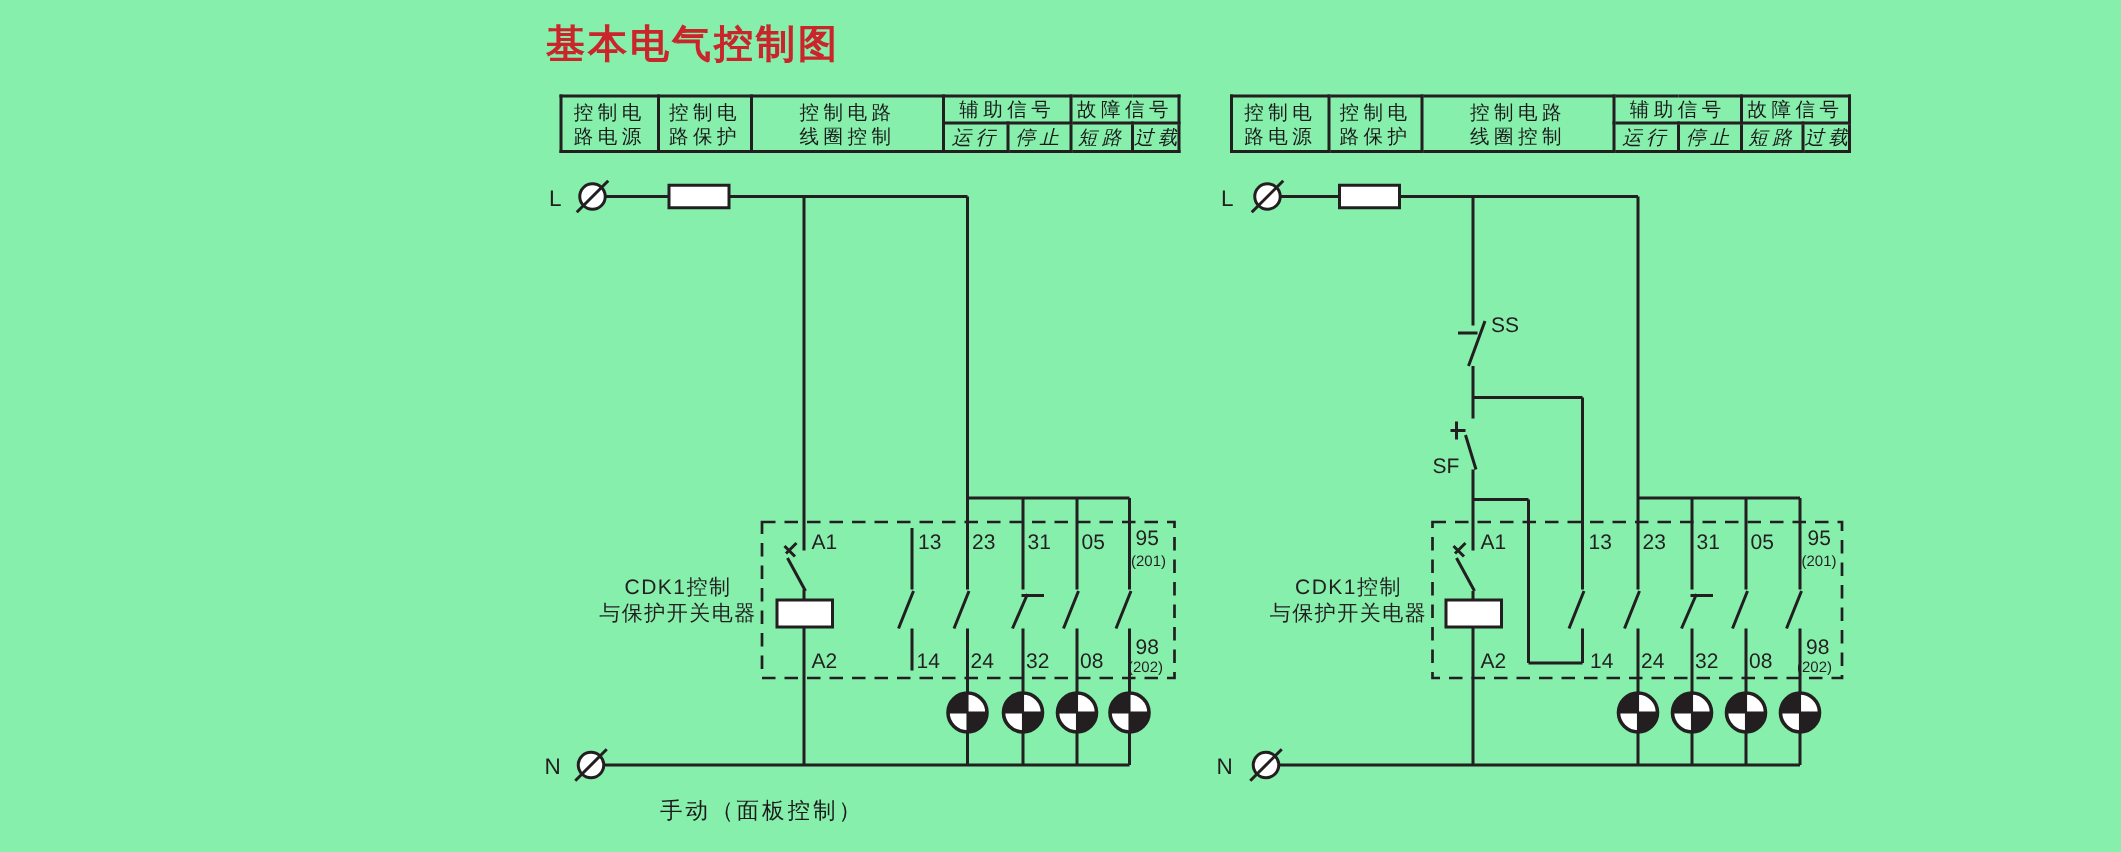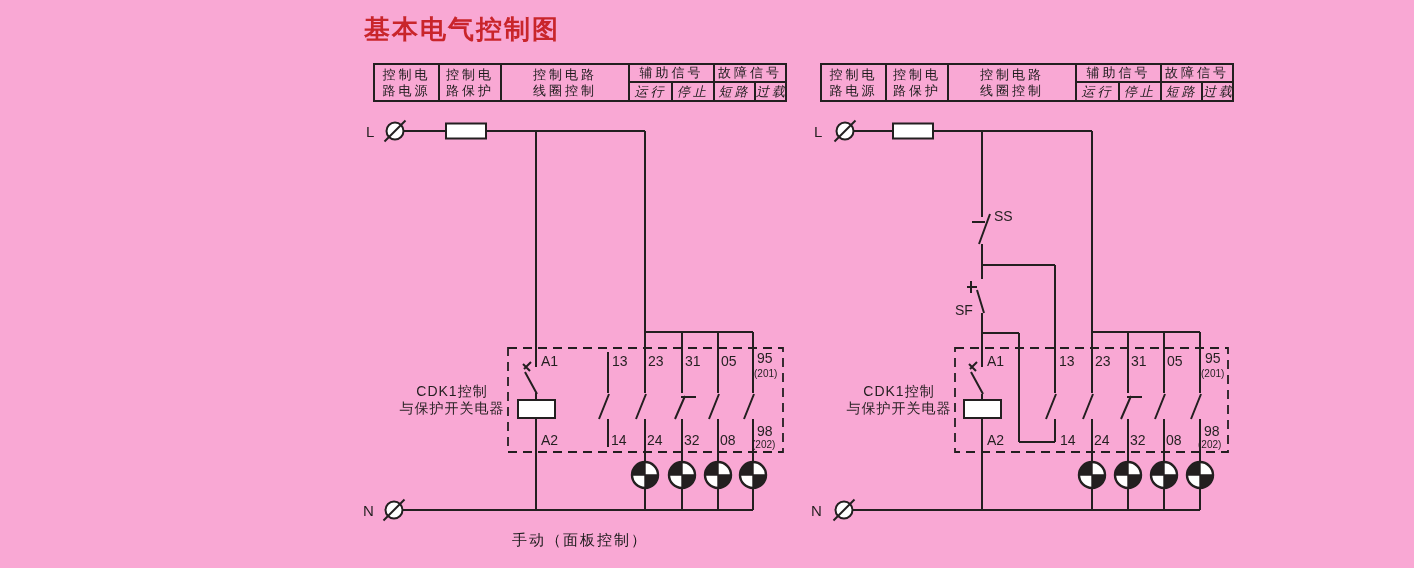--- a/index.html
+++ b/index.html
@@ -1,29 +1,29 @@
 <!DOCTYPE html>
 <html><head>
 <meta charset="utf-8">
 <style>
   html,body{margin:0;padding:0;background:#fff;}
-  .page{position:relative;width:1414px;height:568px;background:#f9a8d4;
+  .page{position:relative;width:1414px;height:568px;background:#86efac;
         font-family:"Liberation Sans",sans-serif;overflow:hidden;}
   .title{position:absolute;left:364px;top:12px;font-size:26px;font-weight:bold;
          letter-spacing:2px;color:#c9252b;}
   table.legend{position:absolute;top:63px;border-collapse:collapse;table-layout:fixed;
                width:412px;}
   table.legend td{border:2px solid #231f20;font-size:13px;line-height:16px;
                   text-align:center;vertical-align:middle;padding:0;
                   letter-spacing:3px;color:#1a1a1a;white-space:nowrap;overflow:hidden;}
   table.legend tr.r1 td{height:16px;}
   table.legend tr.r2 td{height:17px;font-style:italic;}
   .legend-left{left:373px;}
   .legend-right{left:820px;}
-  .caption{position:absolute;top:531px;width:280px;text-align:center;
+  .caption{position:absolute;top:531px;width:280px;text-align:left;
            font-size:15px;letter-spacing:2px;color:#1a1a1a;}
   .caption-left{left:440px;}
   .caption-right{left:880px;margin-top:40px;}
   svg.circuit{position:absolute;left:0;top:0;}
   .w{stroke:#231f20;stroke-width:2;fill:none;}
   .boxdash{stroke:#231f20;stroke-width:1.8;fill:none;stroke-dasharray:9 6;}
   .comp{fill:#ffffff;stroke:#231f20;stroke-width:2;}
   .lampc{fill:#ffffff;stroke:#231f20;stroke-width:2.4;}
   .quad{fill:#231f20;stroke:none;}
   .thin{stroke:#231f20;stroke-width:1.4;fill:none;}

